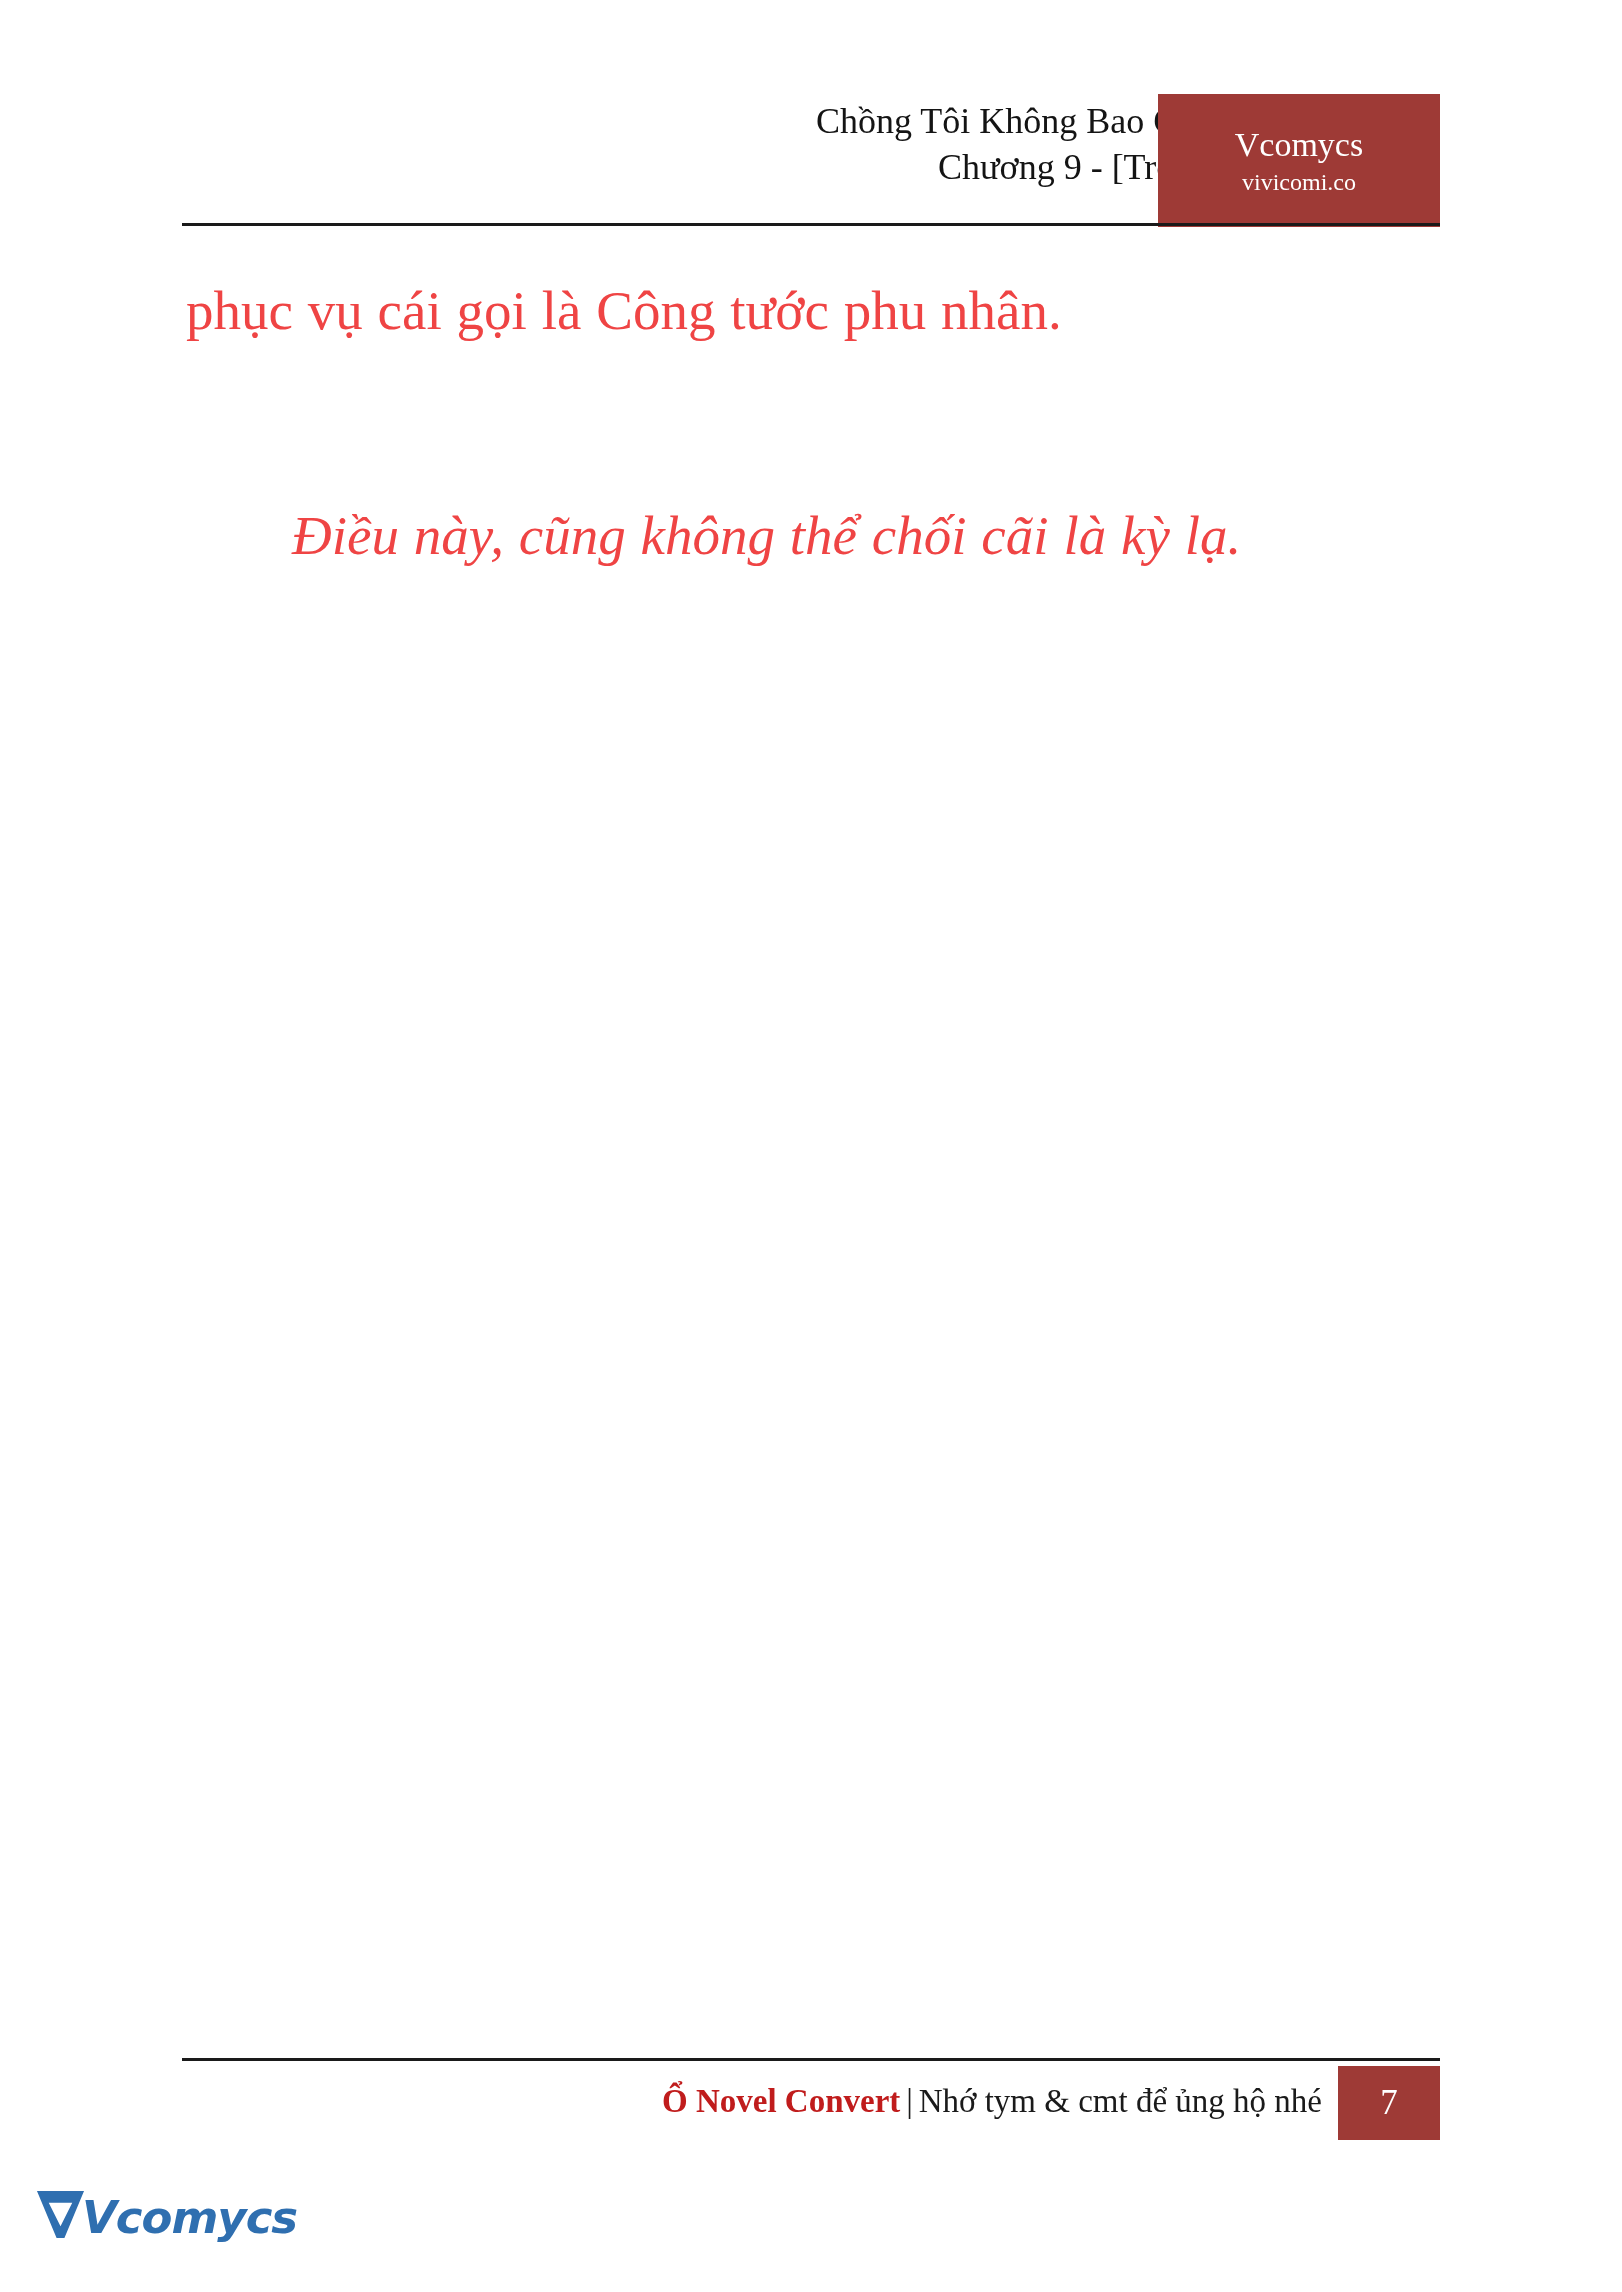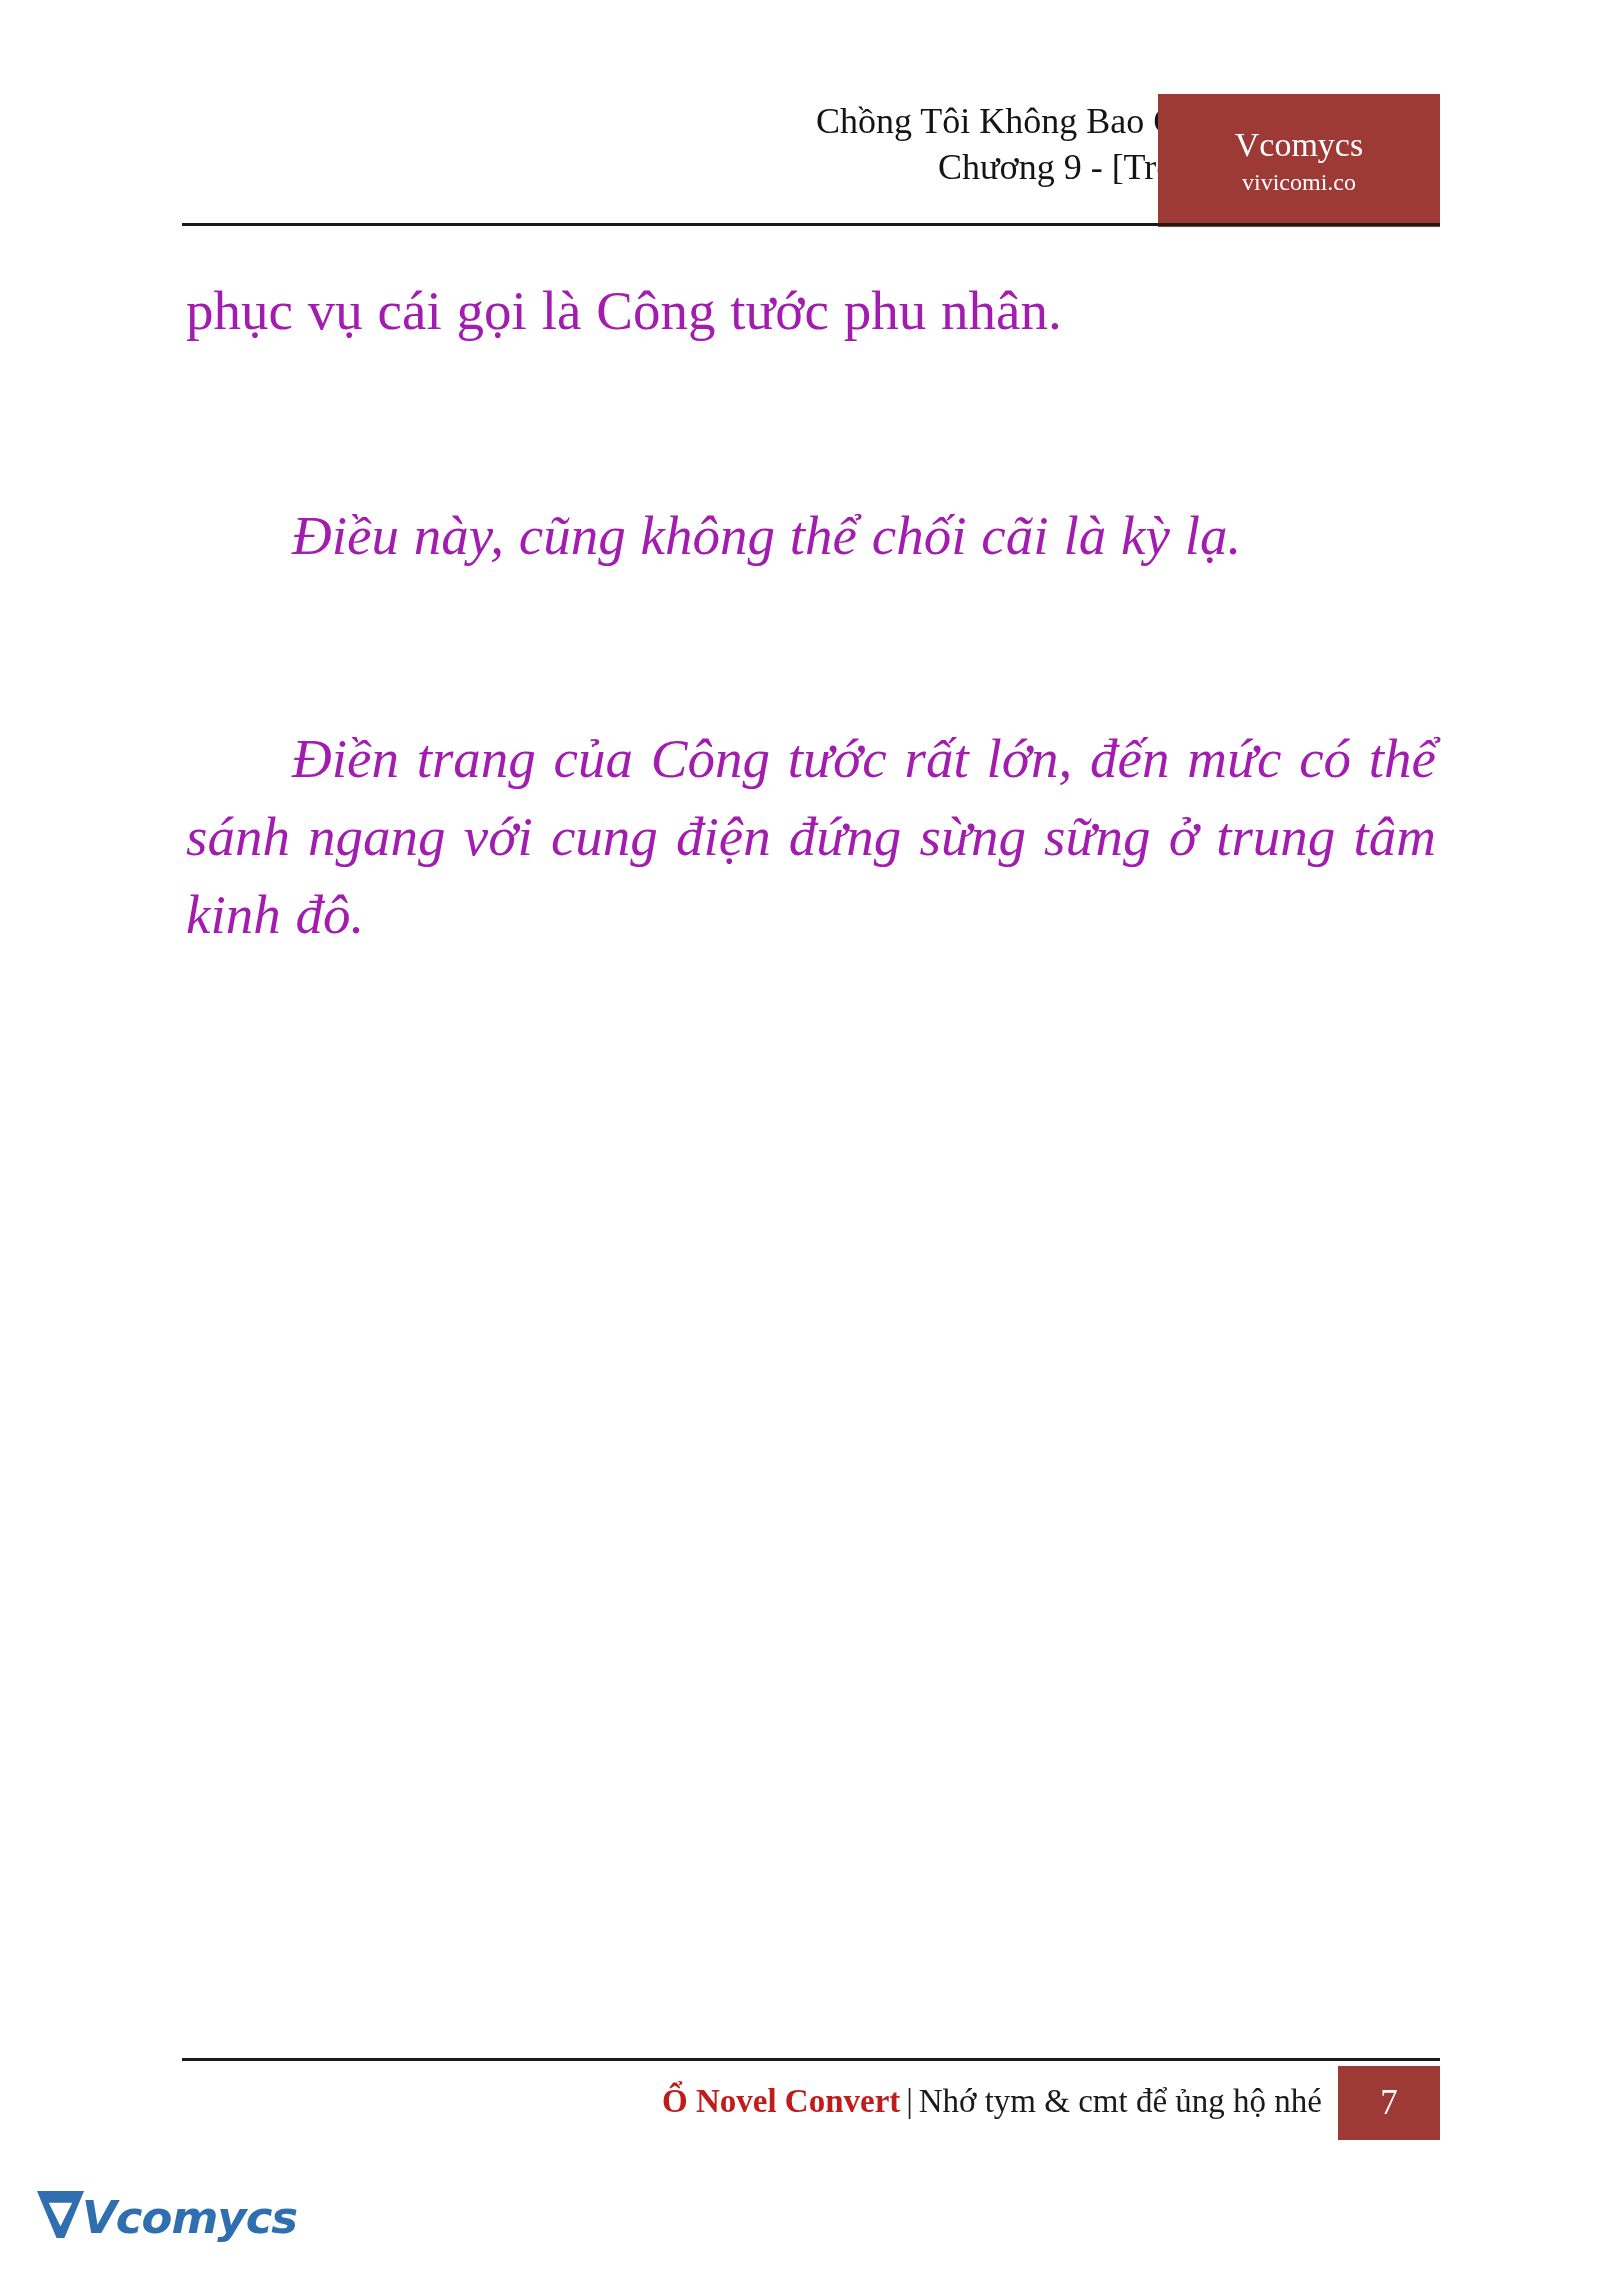--- a/index.html
+++ b/index.html
@@ -81,21 +81,21 @@
   
   .content {
     position: absolute;
     left: 186px;
     top: 272px;
     width: 1250px;
   }
   .para {
     font-size: 55px;
     line-height: 1.42;
-    color: #a21caf;
+    color: #ef4444;
     text-align: justify;
     text-justify: inter-word;
     margin: 0;
     word-spacing: 0.02em;
   }
   .para.indent {
     text-indent: 106px;
     font-style: italic;
   }
   .gap-1 { height: 147px; }
@@ -198,21 +198,20 @@
       <span class="b2">vivicomi.co</span>
     </div>
     <div class="header-rule"></div>
   </div>
 
   <div class="content">
     <p class="para">phục vụ cái gọi là Công tước phu nhân.</p>
     <div class="gap-1"></div>
     <p class="para indent">Điều này, cũng không thể chối cãi là kỳ lạ.</p>
     <div class="gap-2"></div>
-    <p class="para indent">Điền trang của Công tước rất lớn, đến mức có thể sánh ngang với cung điện đứng sừng sững ở trung tâm kinh đô.</p>
     <div class="gap-3"></div>
   </div>
 
   <div class="footer">
     <div class="footer-rule"></div>
     <div class="footer-inner">
       <div class="footer-text">
         <span class="footer-brand">Ổ Novel Convert</span><span class="footer-sep">|</span><span>Nhớ tym &amp; cmt để ủng hộ nhé</span>
       </div>
       <div class="footer-page">7</div>

